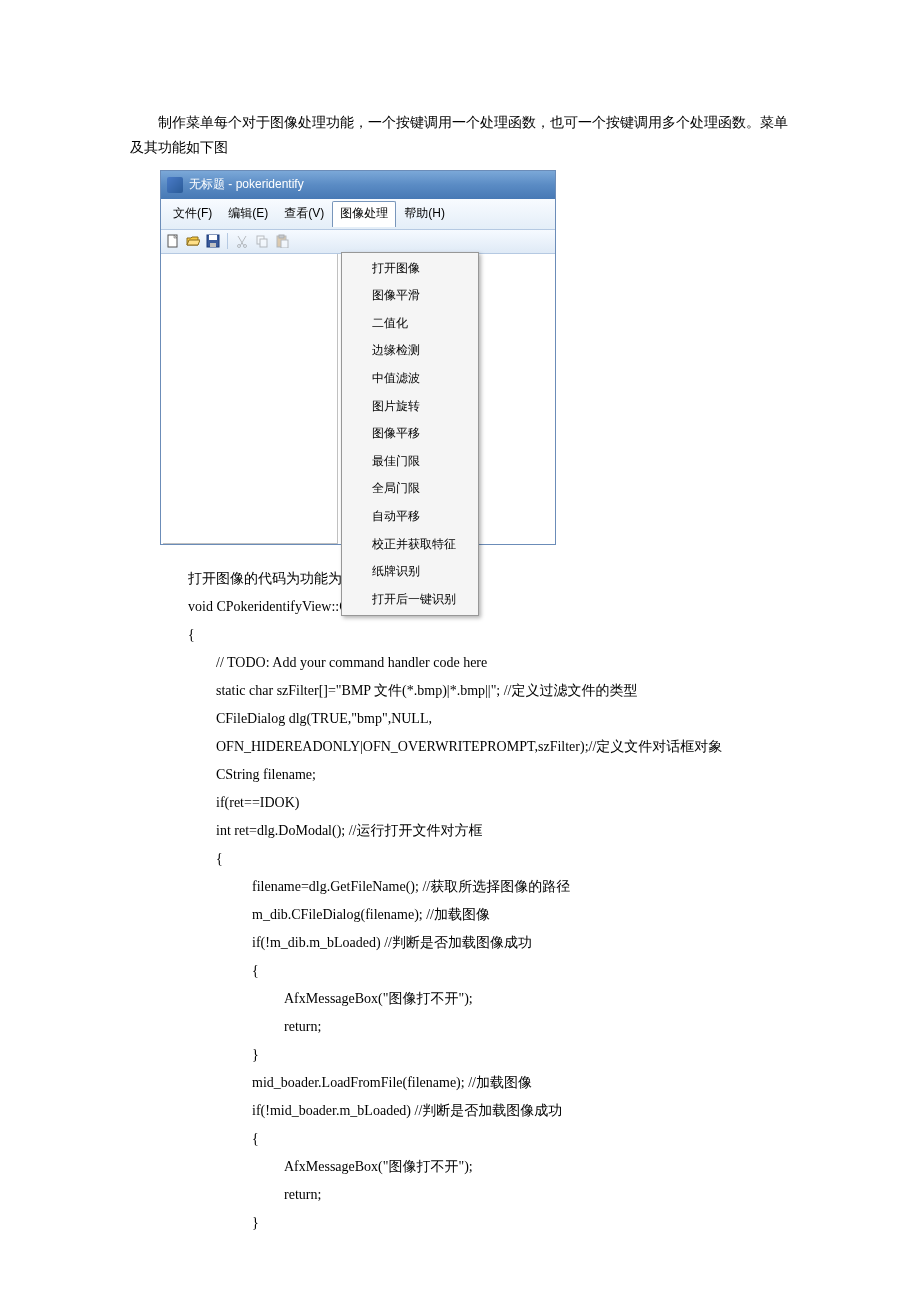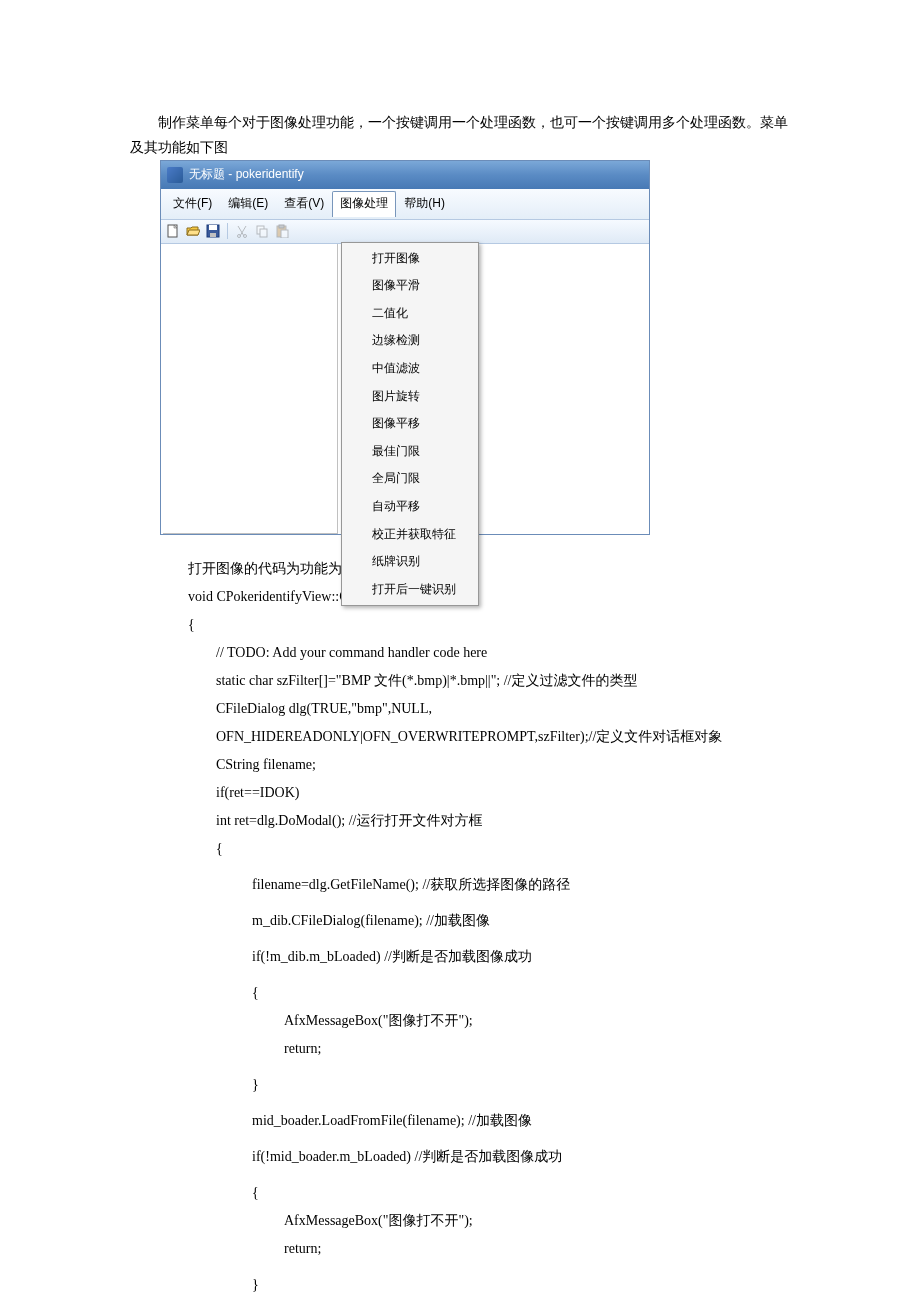--- a/index.html
+++ b/index.html
@@ -11,25 +11,26 @@
       background: #fff;
       font-family: "SimSun", "宋体", serif;
       font-size: 14px;
       line-height: 1.8;
       color: #000;
       padding: 110px 130px;
       width: 920px;
     }
     .intro {
       text-indent: 2em;
+      margin-bottom: 10px;
     }
     .app-window {
       margin-left: 30px;
       margin-bottom: 20px;
-      width: 490px;
+      width: 396px;
       border: 1px solid #6b8cb8;
       background: #fff;
     }
     .title-bar {
       background: linear-gradient(to bottom, #7ba8d8 0%, #5a8bc4 50%, #4779b5 100%);
       color: #fff;
       font-family: "Microsoft YaHei", sans-serif;
       font-size: 12px;
       padding: 3px 6px;
       display: flex;
@@ -121,21 +122,21 @@
     .code-section {
       margin-left: 58px;
       font-family: "Times New Roman", "SimSun", serif;
       font-size: 14px;
       line-height: 2.0;
     }
     .code-section .cn {
       font-family: "SimSun", "宋体", serif;
     }
     .ind1 { padding-left: 28px; }
-    .ind2 { padding-left: 64px; margin-top: 8px; }
+    .ind2 { padding-left: 64px; }
     .ind3 { padding-left: 96px; }
   </style>
 </head>
 <body>
 
 <p class="intro">制作菜单每个对于图像处理功能，一个按键调用一个处理函数，也可一个按键调用多个处理函数。菜单及其功能如下图</p>
 
 <div class="app-window">
   <div class="title-bar">
     <span class="app-icon"></span>

